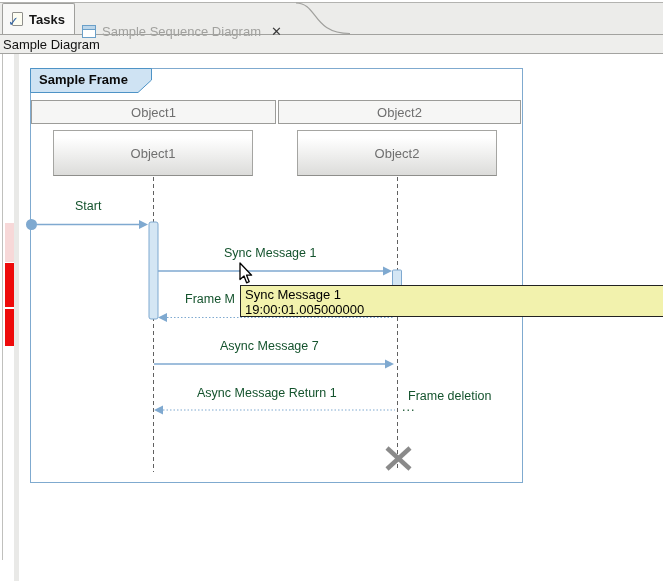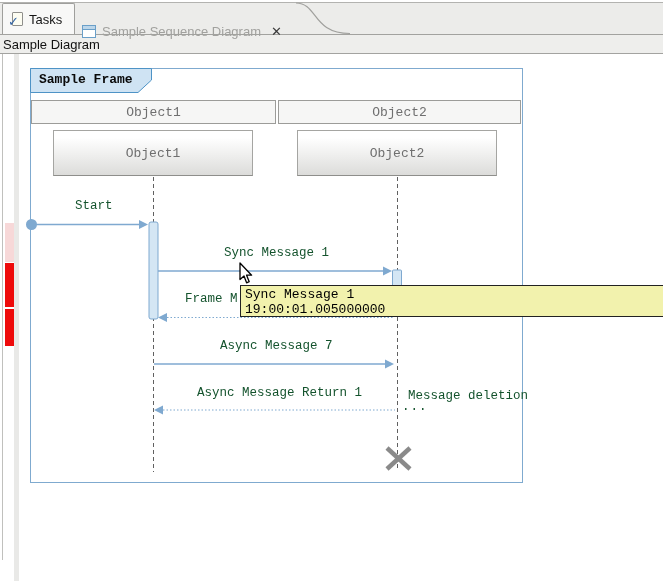--- a/index.html
+++ b/index.html
@@ -10,42 +10,42 @@
   }
   
   .tabbar{position:absolute;left:0;top:0;width:663px;height:35px;background:#fff;}
   .tabbar-fill{position:absolute;left:0;top:2px;right:0;bottom:0;background:#ececea;
     border-top:1px solid #b3b3b0;border-bottom:1px solid #a2a29f;}
   .tab-active{
     position:absolute;left:2px;top:3px;width:73px;height:31px;background:#f8f8f7;
     border:1px solid #9f9f9c;border-bottom:none;border-radius:2px 2px 0 0;
     display:flex;align-items:center;gap:5px;padding-left:6px;z-index:2;
   }
-  .tab-active .tab-label{font-size:13px;font-weight:normal;color:#161616;}
+  .tab-active .tab-label{font-size:13px;font-weight:bold;color:#161616;}
   .tab-inactive{
     position:absolute;left:76px;top:16px;width:219px;height:31px;
     display:flex;align-items:center;gap:6px;padding-left:6px;z-index:2;
   }
   .tab-inactive .tab-label{font-size:13px;color:#a1a19e;white-space:nowrap;}
   .tab-close{font-size:13px;color:#3a3a3a;margin-left:4px;cursor:default;line-height:1;}
   .icon-tasks{position:relative;width:15px;height:15px;flex:0 0 15px;}
   .icon-tasks .pad{position:absolute;left:3px;top:0;width:11px;height:14px;background:#fdfdf2;
     border:1px solid #8f8f8c;border-radius:1px;}
   .icon-tasks .chk{position:absolute;left:-1px;top:2px;color:#3465a4;font-size:13px;font-weight:bold;}
   .icon-window{width:14px;height:13px;flex:0 0 14px;border:1px solid #6a9fc8;background:#fff;position:relative;}
   .icon-window .bar{position:absolute;left:0;top:0;right:0;height:4px;background:#bcd6ea;border-bottom:1px solid #6a9fc8;}
   .tab-curve{position:absolute;left:288px;top:2px;z-index:1;}
   
   .view-header{
     position:absolute;left:0;top:35px;width:663px;height:19px;background:#eeeeec;
     border-bottom:1px solid #a3a3a0;display:flex;align-items:center;
   }
   .view-header .title{font-size:13px;color:#111;padding-left:3px;}
   
-  .canvas{position:absolute;left:0;top:54px;width:663px;height:508px;background:#fff;font-family:Liberation Mono, monospace;}
+  .canvas{position:absolute;left:0;top:54px;width:663px;height:508px;background:#fff;}
   .ruler-line{position:absolute;left:2px;top:0;width:1px;height:506px;background:#c0c0bd;}
   .ruler-strip{position:absolute;left:14px;top:0;width:5px;height:527px;background:#e9e9e7;}
   .marker{position:absolute;left:5px;width:9px;}
   
   .frame{position:absolute;left:30px;top:14px;width:493px;height:415px;border:1px solid #7faacf;}
   .frame-label{position:absolute;left:30px;top:14px;width:122px;height:25px;}
   .frame-label .txt{position:absolute;left:9px;top:4px;font-size:13px;font-weight:bold;color:#0a0a0a;}
   .obj-head{
     position:absolute;top:46px;height:24px;background:#f6f6f5;border:1px solid #9c9c99;
     display:flex;align-items:center;justify-content:center;font-size:13px;color:#6f6f6f;
@@ -124,21 +124,21 @@
     </div>
     <div class="obj-box" style="left:297px;">
       <span>Object2</span>
     </div>
 
     <div class="msg-label" style="left:75px;top:145px;">Start</div>
     <div class="msg-label" style="left:224px;top:192px;">Sync Message 1</div>
     <div class="msg-label" style="left:185px;top:238px;">Frame M</div>
     <div class="msg-label" style="left:220px;top:285px;">Async Message 7</div>
     <div class="msg-label" style="left:197px;top:332px;">Async Message Return 1</div>
-    <div class="msg-label" style="left:408px;top:335px;">Message deletion</div>
+    <div class="msg-label" style="left:408px;top:335px;">Frame deletion</div>
     <div class="msg-label" style="left:402px;top:346px;letter-spacing:1px;">...</div>
 
     <svg class="svg-layer">
 
       <line x1="153.5" y1="123" x2="153.5" y2="418" stroke="#606060" stroke-width="1" stroke-dasharray="4,3"></line>
       <line x1="397.5" y1="123" x2="397.5" y2="416" stroke="#606060" stroke-width="1" stroke-dasharray="4,3"></line>
 
       <rect x="149" y="168" width="9" height="97" rx="2" fill="#d4e6f4" stroke="#7fa9d0"></rect>
       <rect x="392.5" y="216" width="9" height="46" rx="1" fill="#d4e6f4" stroke="#7fa9d0"></rect>
 

